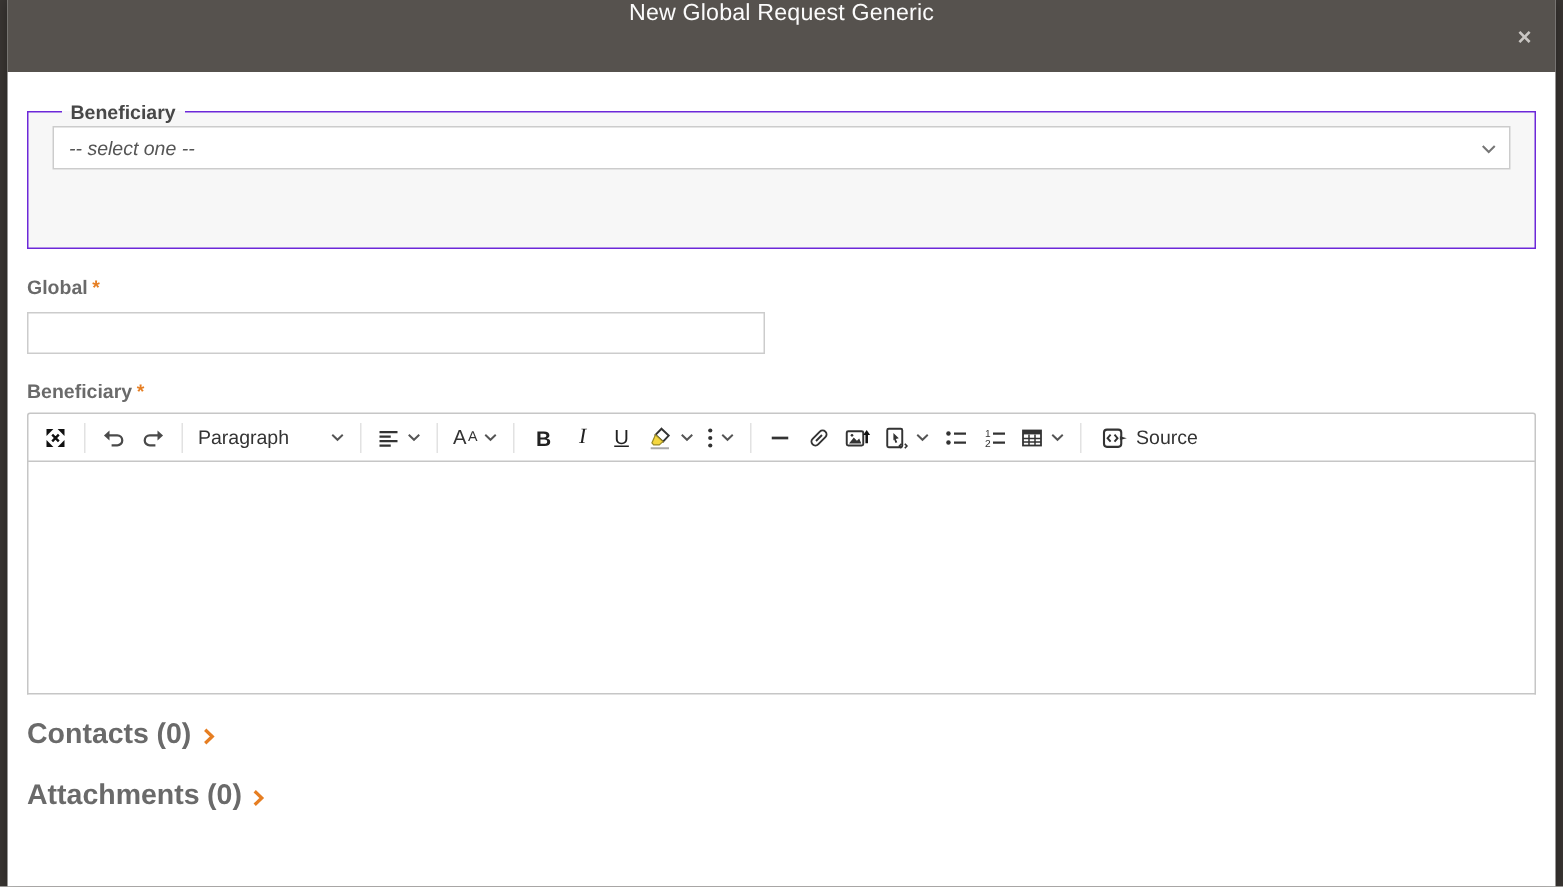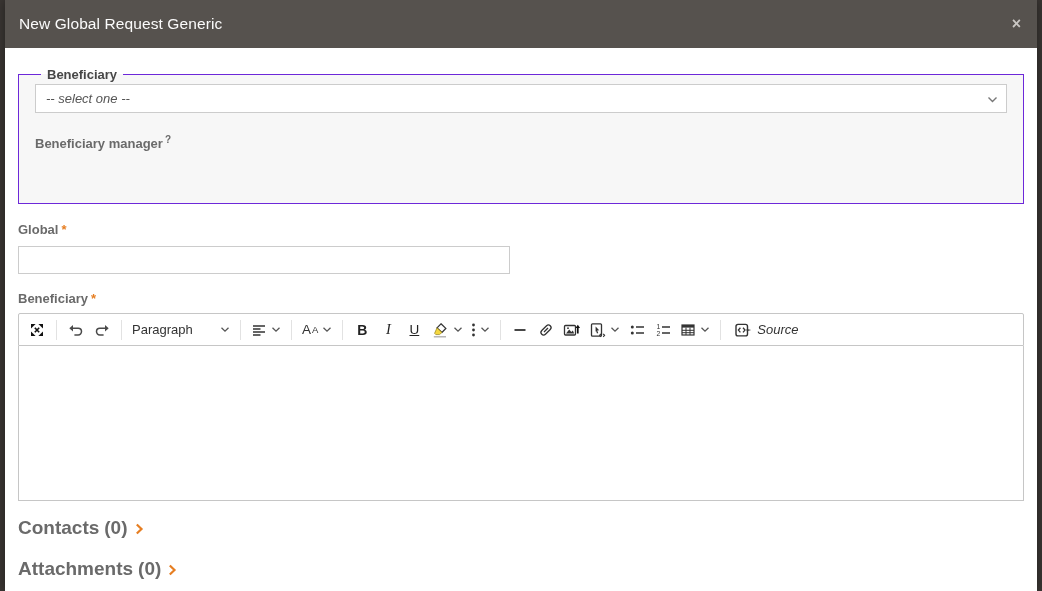--- a/index.html
+++ b/index.html
@@ -14,20 +14,21 @@
     margin: 0 5px;
     background: #ffffff;
     min-height: 591px;
     box-shadow: 0 0 10px rgba(0,0,0,.4);
   }
   .modal-header {
     height: 48px;
     background: #56524e;
     display: flex; align-items: center;
     padding: 0 14px;
+    flex-direction: column;
   }
   .modal-title { color: #fbfbfb; font-size: 15.5px; letter-spacing: .1px; }
   .close-btn {
     margin-left: auto;
     background: none; border: none; padding: 0 2px;
     color: #c9c6c3; font-size: 16px; font-weight: bold; line-height: 1;
     cursor: pointer; font-family: inherit;
   }
   .modal-body { padding: 13px 13px 0 13px; }
 
@@ -94,21 +95,21 @@
   .tb-sep { width: 1px; height: 20px; background: #e2e2e2; margin: 0 6px; flex: 0 0 1px; }
   .tb-chevron { margin-left: 4px; display: inline-flex; }
   .paragraph-btn { width: 104px; justify-content: space-between; }
   .paragraph-btn .tb-label { font-size: 13px; color: #333; }
   .paragraph-btn .tb-chevron { margin-left: auto; }
   .glyph-b { font-weight: bold; font-size: 14px; color: #222; }
   .glyph-i { font-style: italic; font-size: 14.5px; font-family: "Liberation Serif", serif; color: #222; }
   .glyph-u { font-size: 13.5px; text-decoration: underline; color: #222; }
   .fontsize-big { font-size: 13.5px; color: #333; }
   .fontsize-small { font-size: 9.5px; color: #333; margin-left: 1px; }
-  .source-btn { padding: 0 6px; font-style: italic; }
+  .source-btn { padding: 0 6px; }
   .source-label { font-size: 13px; color: #333; margin-left: 5px; }
   .editor-area {
     border: 1px solid #c6c6c6; border-top: none;
     height: 155px; background: #fff;
   }
 
   .section-toggle {
     display: flex; align-items: center;
     font-weight: bold; font-size: 19px; color: #6a6a6a;
     cursor: pointer;
@@ -140,21 +141,20 @@
         <select class="beneficiary-select">
           <option>-- select one --</option>
         </select>
         <span class="select-chevron">
           <svg width="11" height="8" viewBox="0 0 11 8">
               <polyline points="1.5,2 5.5,6 9.5,2" fill="none" stroke="#777" stroke-width="1.4"></polyline>
             </svg>
         </span>
       </div>
 
-      <label class="form-label manager-label"><span>Beneficiary manager</span><span class="hint-sup">?</span></label>
     </fieldset>
 
     <div class="field-block-title">
       <label class="form-label"><span>Global</span><span class="req">*</span></label>
       <input class="title-input" type="text" value="" style="">
     </div>
 
     <div class="field-block-desc">
       <label class="form-label"><span>Beneficiary</span><span class="req">*</span></label>
 

